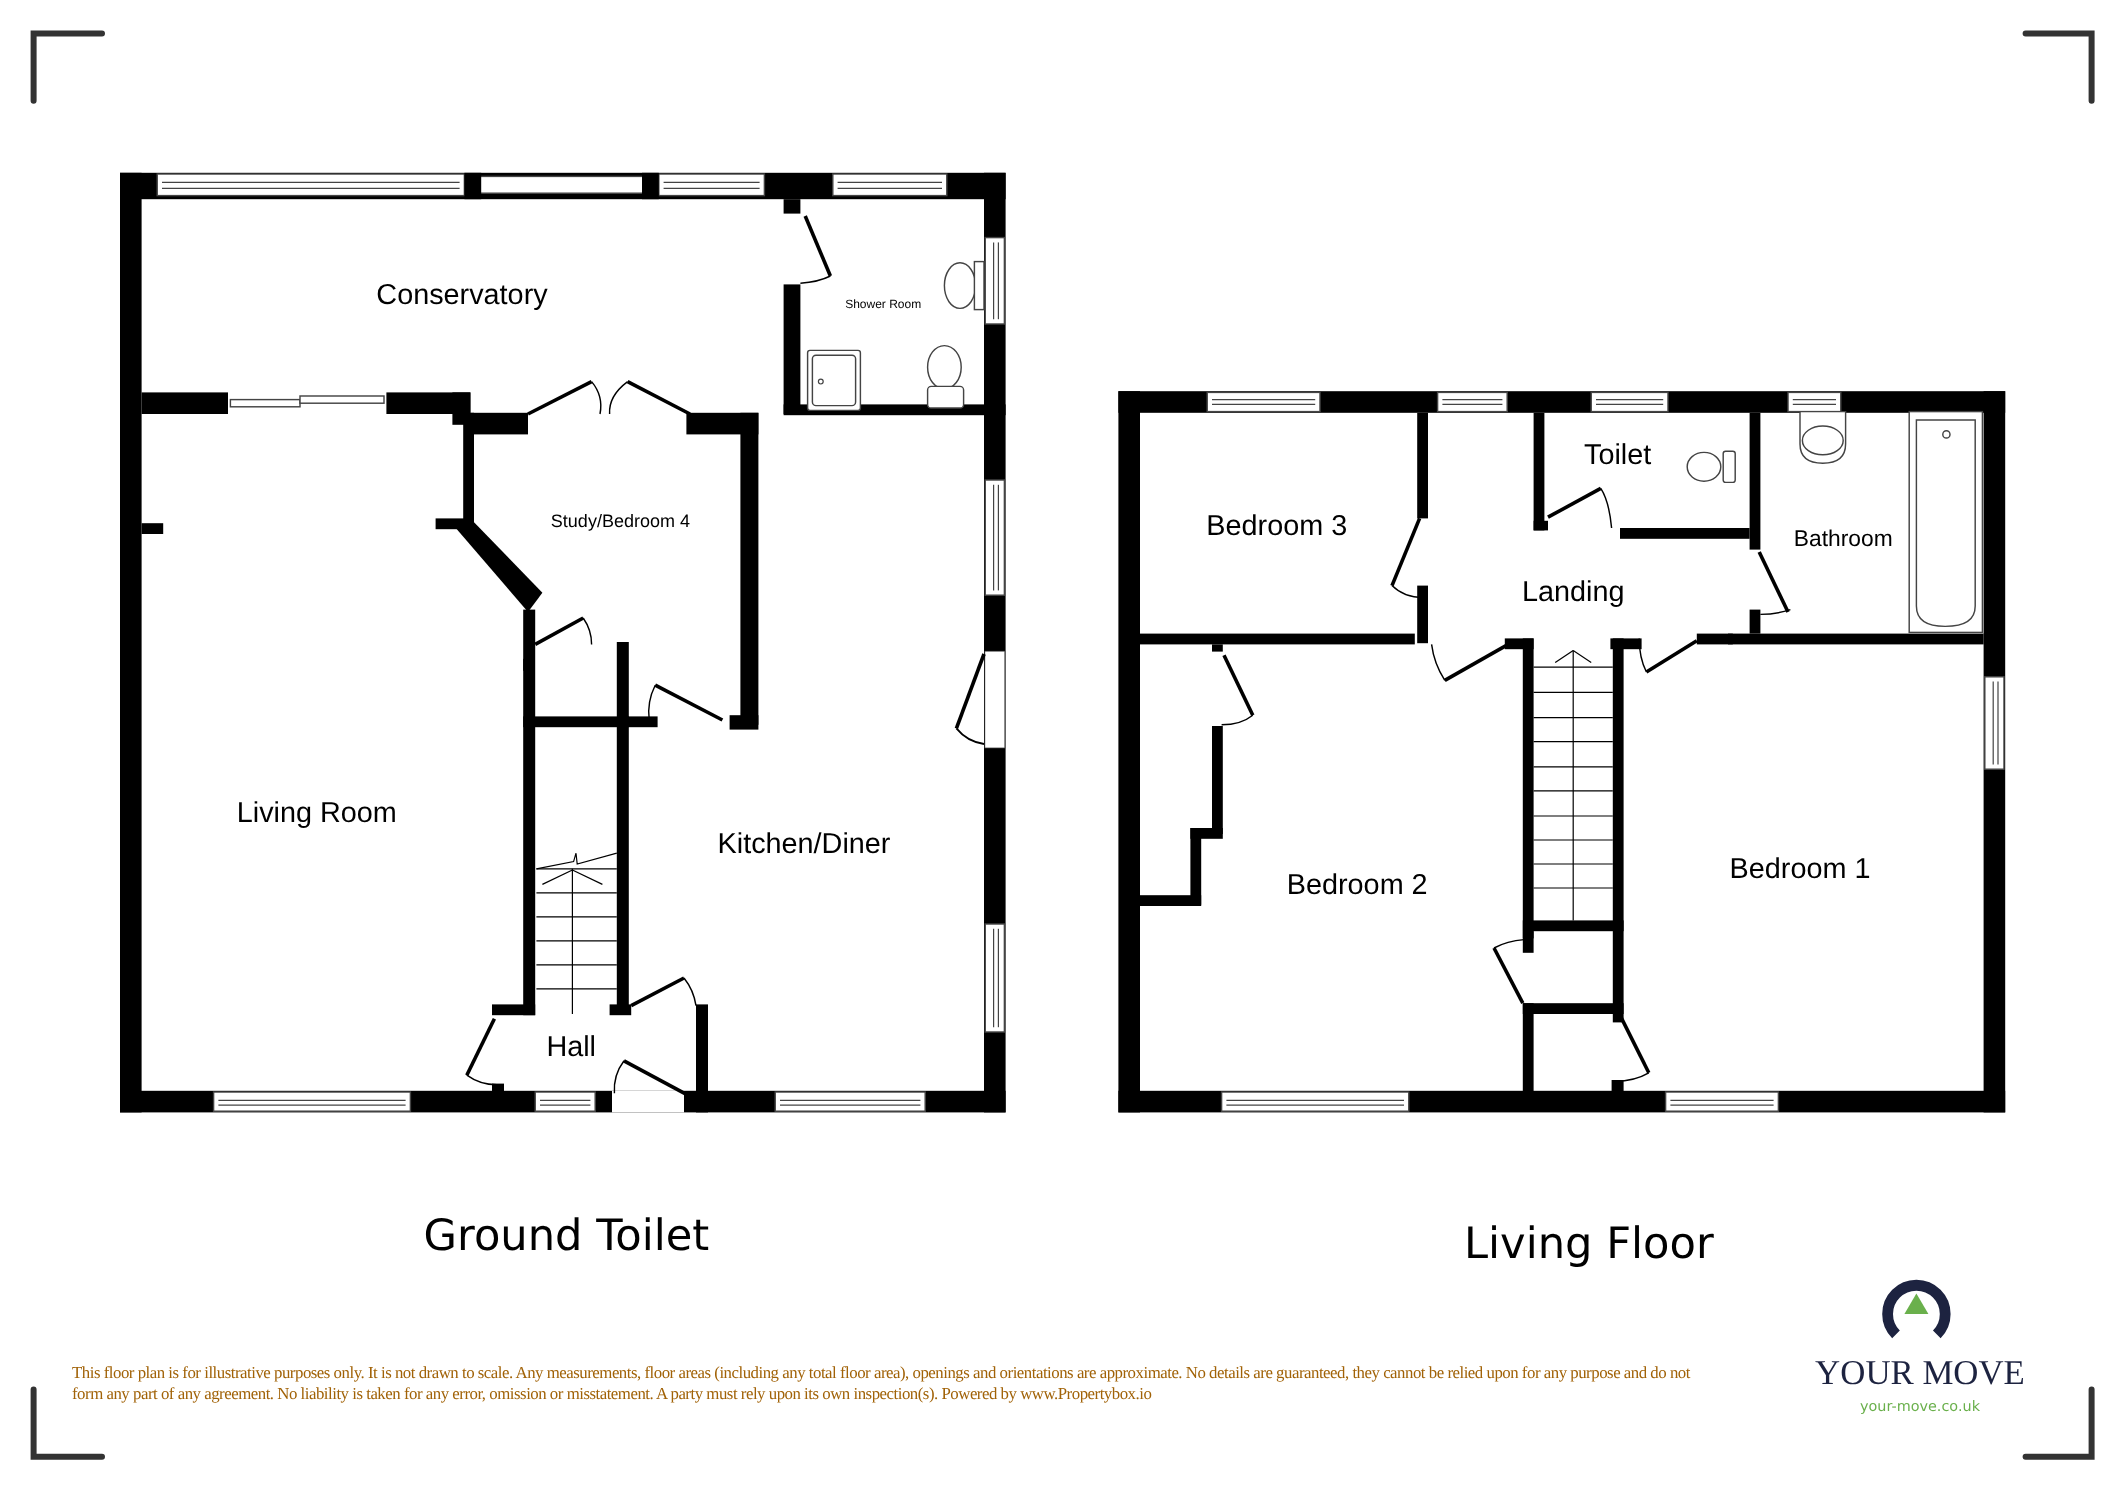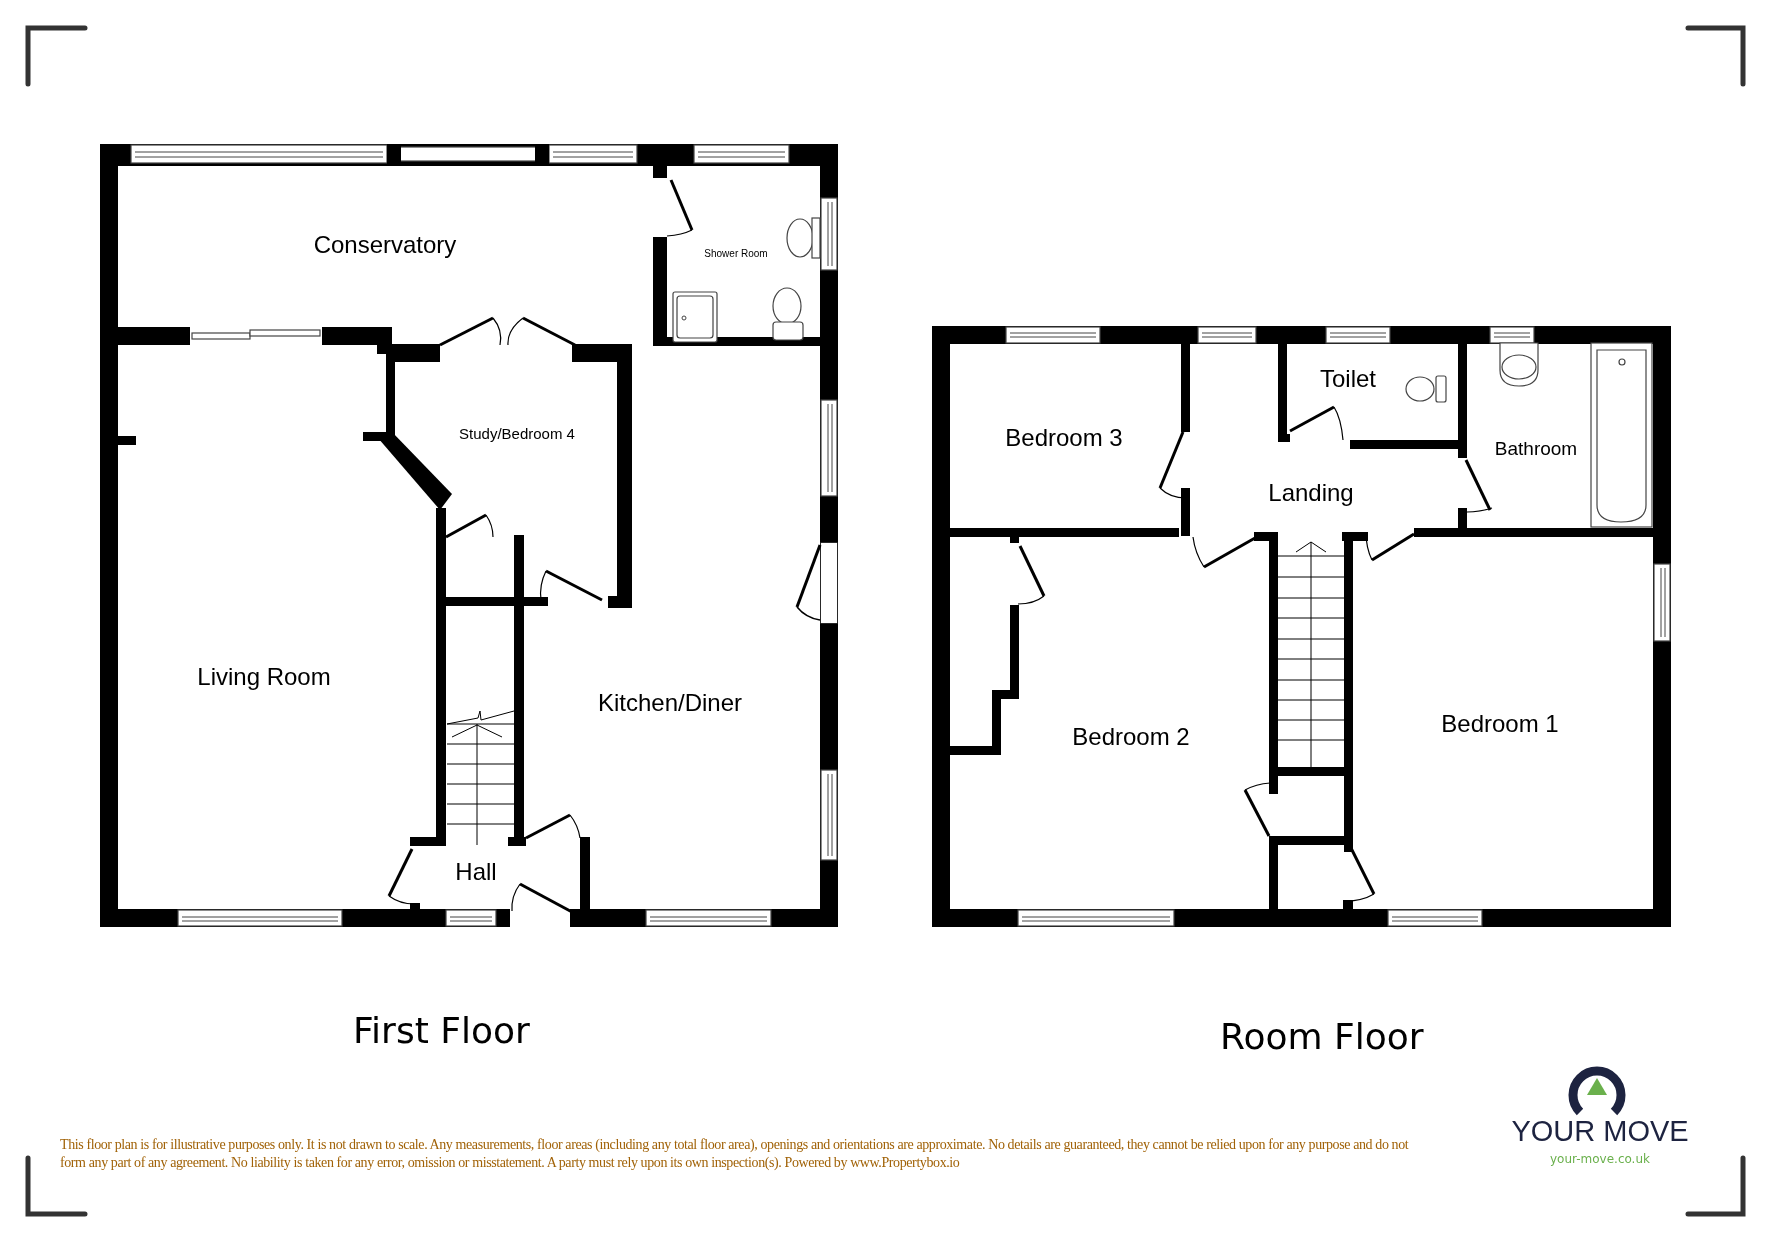--- a/index.html
+++ b/index.html
@@ -2,21 +2,21 @@
 <html><head>
 <meta charset="utf-8">
 <style>
   html, body { margin: 0; padding: 0; background: #ffffff; }
   body { width: 1771px; height: 1239px; position: relative; overflow: hidden; font-family: "Liberation Sans", sans-serif; }
   svg.plan { position: absolute; left: 0; top: 0; }
   .room-label { font-family: "Liberation Sans", sans-serif; fill: #000; }
   .floor-title { position: absolute; font-family: "DejaVu Sans", sans-serif; font-size: 36px; color: #000; white-space: nowrap; }
   .disclaimer { position: absolute; left: 60px; top: 1136px; width: 1375px; font-family: Liberation Serif, serif; font-size: 14px; line-height: 18px; color: #a16207; letter-spacing: -0.4px; }
   .logo { position: absolute; left: 1505px; top: 1050px; width: 190px; text-align: center; }
-  .logo-name { font-family: Liberation Sans, sans-serif; font-size: 29px; color: #1d2340; letter-spacing: 0px; margin-top: 3px; }
+  .logo-name { font-family: Liberation Serif, serif; font-size: 29px; color: #1d2340; letter-spacing: 0px; margin-top: 16px; }
   .logo-url { font-family: "DejaVu Sans", sans-serif; font-size: 12px; font-weight: normal; color: #6ab04c; margin-top: 4px; }
 </style>
 </head>
 <body>
 
 <svg class="plan" width="1771" height="1239" viewBox="0 0 1771 1239" xmlns="http://www.w3.org/2000/svg">
 
   <g stroke="#333" stroke-width="5" fill="none" stroke-linecap="round">
     <polyline points="28,84 28,28 85,28"></polyline>
     <polyline points="1688,28 1743,28 1743,84"></polyline>
@@ -278,21 +278,21 @@
     <text class="room-label" x="1131" y="745" font-size="24" text-anchor="middle">Bedroom 2</text>
     <text class="room-label" x="1500" y="732" font-size="24" text-anchor="middle">Bedroom 1</text>
   </g>
 
   <g>
     <path d="M1580,1112 A24,24 0 1 1 1614,1112" stroke="#1d2340" stroke-width="9" fill="none" stroke-linecap="butt"></path>
     <polygon points="1597,1078 1587,1095 1607,1095" fill="#6ab04c"></polygon>
   </g>
 </svg>
 
-<div class="floor-title" style="left:353px; top:1010px;">First Floor</div>
-<div class="floor-title" style="left:1220px; top:1016px;">Room Floor</div>
+<div class="floor-title" style="left:353px; top:1010px;">Ground Toilet</div>
+<div class="floor-title" style="left:1220px; top:1016px;">Living Floor</div>
 
 <div class="disclaimer">This floor plan is for illustrative purposes only. It is not drawn to scale. Any measurements, floor areas (including any total floor area), openings and orientations are approximate. No details are guaranteed, they cannot be relied upon for any purpose and do not form any part of any agreement. No liability is taken for any error, omission or misstatement. A party must rely upon its own inspection(s). Powered by www.Propertybox.io</div>
 
 <div class="logo" style="top:1112px;">
   <div class="logo-name">YOUR MOVE</div>
   <div class="logo-url">your-move.co.uk</div>
 </div>
 
 </body></html>

